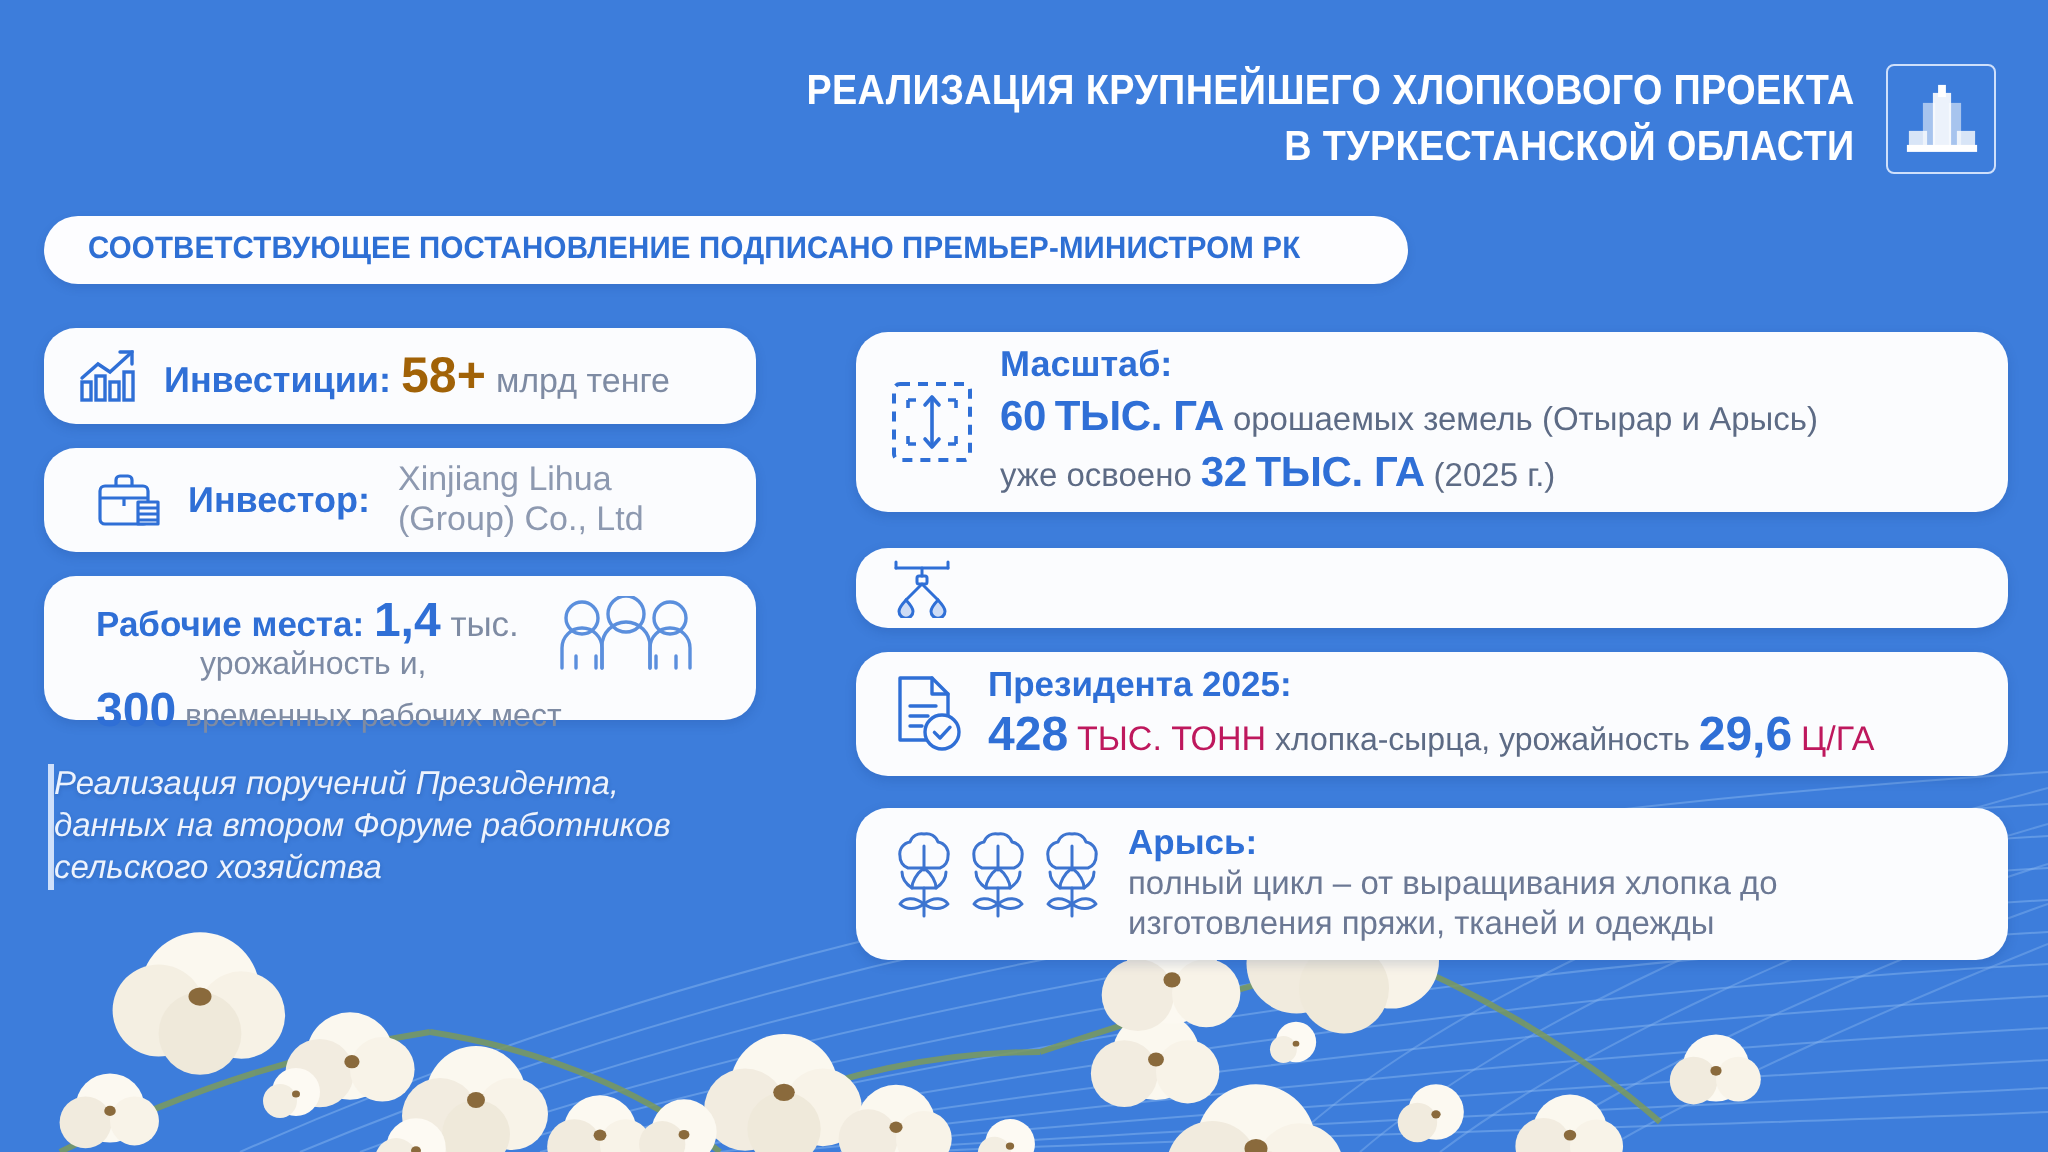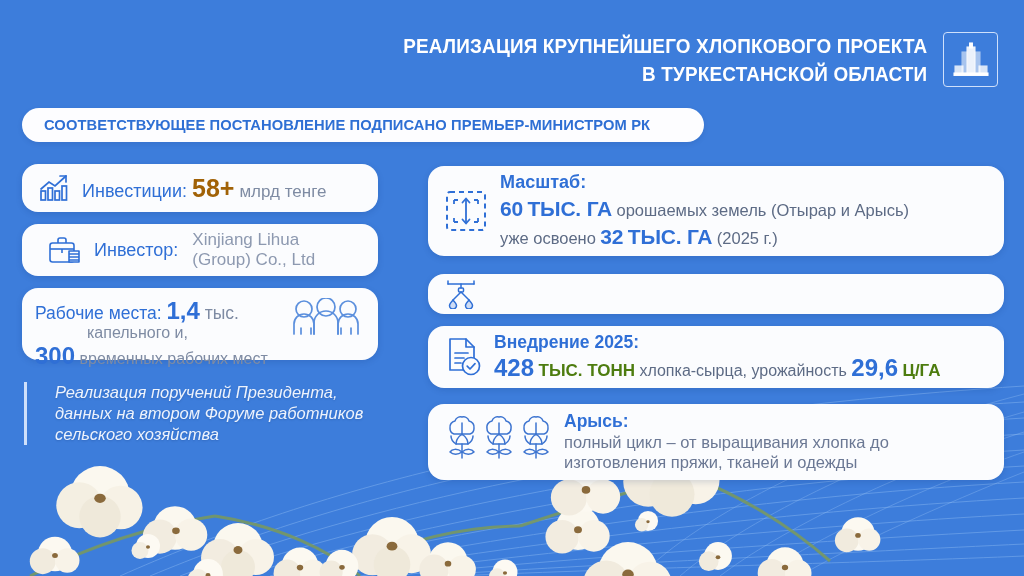--- a/index.html
+++ b/index.html
@@ -77,50 +77,50 @@
     background: #fbfcfe;
     border-radius: 16px;
     box-shadow: 0 2px 6px rgba(15,45,105,0.16);
     display: flex;
     align-items: center;
     padding: 8px 16px;
     gap: 12px;
   }
   .card-icon { flex: none; display: flex; align-items: center; justify-content: center; }
   .card-body { flex: 1 1 auto; }
-  .lbl { color: #2f6fd6; font-weight: 400; }
+  .lbl { color: #2f6fd6; font-weight: 700; }
   .mut { color: #7e8ba3; font-weight: 400; }
 
   
   #card-investments { left: 22px; top: 164px; width: 356px; height: 48px; }
   #card-investments .t { font-size: 18px; line-height: 1.15; white-space: nowrap; }
   #card-investments .lbl { font-size: 18px; }
   #card-investments .num { font-size: 25px; font-weight: 700; color: #a16207; }
   #card-investments .mut { font-size: 17px; }
 
   #card-investor { left: 22px; top: 224px; width: 356px; height: 52px; padding-left: 26px; }
   #card-investor .lbl { font-size: 18px; white-space: nowrap; }
   #card-investor .val { color: #8d99b0; font-size: 17px; line-height: 1.18; white-space: pre-line; }
   #card-investor .card-body { display: flex; align-items: center; gap: 14px; }
 
-  #card-jobs { left: 22px; top: 288px; width: 356px; height: 72px; padding: 6px 13px; }
+  #card-jobs { left: 22px; top: 288px; width: 356px; height: 72px; padding: 6px 26px; }
   #card-jobs .card-body { position: relative; height: 100%; }
   #card-jobs .line1 { font-size: 17.5px; line-height: 1.1; margin-top: 4px; }
   #card-jobs .line2 { font-size: 16px; line-height: 1.12; text-align: left; padding-left: 52px; }
   #card-jobs .line3 { font-size: 16px; line-height: 1.15; }
   #card-jobs .n14 { font-size: 24px; font-weight: 700; color: #2f6fd6; }
   #card-jobs .n300 { font-size: 24px; font-weight: 700; color: #2f6fd6; }
   #card-jobs .people-ico { position: absolute; right: 4px; top: 4px; }
 
   
   .quote {
     position: absolute;
     left: 24px; top: 382px;
     width: 392px;
-    padding-left: 28px;
+    padding-left: 0;
     border-left: 3px solid #cfe0fb;
     color: #edf3fd;
     font-size: 16.5px;
     font-style: italic;
     line-height: 1.27;
     white-space: pre-line;
     text-shadow: 0 1px 2px rgba(20,50,110,0.25);
   }
 
   
@@ -134,21 +134,21 @@
   #card-drip { left: 428px; top: 274px; width: 576px; height: 40px; padding: 4px 16px; }
   #card-drip .t { font-size: 17px; color: #2f6fd6; font-weight: 700; white-space: nowrap; }
   #card-drip .na { font-size: 15.5px; font-weight: 700; text-transform: uppercase; }
   #card-drip .n50 { font-size: 23px; font-weight: 700; }
   #card-drip .u { font-size: 16.5px; font-weight: 700; text-transform: uppercase; }
 
   #card-result { left: 428px; top: 326px; width: 576px; height: 62px; padding: 6px 16px; }
   #card-result .ttl { font-size: 17.5px; font-weight: 700; color: #2f6fd6; }
   #card-result .r2 { margin-top: 1px; white-space: nowrap; }
   #card-result .n { font-size: 24px; font-weight: 700; color: #2f6fd6; }
-  #card-result .u { font-size: 17px; font-weight: 700; color: #4d7c0f; text-transform: uppercase; margin-top: 20px; }
+  #card-result .u { font-size: 17px; font-weight: 400; color: #be185d; text-transform: uppercase; margin-top: 20px; }
   #card-result .txt { font-size: 16px; color: #5d6b85; }
 
   #card-goal { left: 428px; top: 404px; width: 576px; height: 76px; padding: 8px 16px; }
   #card-goal .ttl { font-size: 17.5px; font-weight: 700; color: #2f6fd6; }
   #card-goal .txt { font-size: 16.5px; color: #6b7894; line-height: 1.2; white-space: pre-line; margin-top: 1px; }
   #card-goal .card-icon { align-self: center; }
 </style>
 </head>
 <body>
 
@@ -363,21 +363,21 @@
   </div>
 
   <div class="card" id="card-jobs">
     <div class="card-body">
       <div class="line1">
         <span class="lbl">Рабочие места:</span>
         <span class="n14">1,4</span>
         <span class="mut">тыс.</span>
       </div>
       <div class="line2">
-        <span class="mut">капельного и,</span>
+        <span class="mut">урожайность и,</span>
       </div>
       <div class="line3">
         <span class="n300">300</span>
         <span class="mut">временных рабочих мест</span>
       </div>
       <div class="people-ico">
         <svg width="70" height="40" viewBox="0 0 70 40" fill="none" stroke="#5b8fdd" stroke-width="1.7" stroke-linecap="round">
           <circle cx="13" cy="11" r="8"></circle>
           <path d="M3 36 V26 a10 10 0 0 1 20 0 V36"></path>
           <circle cx="35" cy="9" r="9"></circle>
@@ -441,21 +441,21 @@
     <div class="card-icon">
       <svg width="38" height="42" viewBox="0 0 38 42" fill="none" stroke="#2f6fd6" stroke-width="1.7" stroke-linecap="round" stroke-linejoin="round">
         <path d="M6 3 H22 L30 11 V34 H6 Z"></path>
         <path d="M22 3 V11 H30"></path>
         <path d="M11 17 H24 M11 22 H20 M11 27 H17"></path>
         <circle cx="27" cy="30" r="8.5" fill="#fbfcfe"></circle>
         <path d="M23.2 30.2 L26 33 L31 27.6"></path>
       </svg>
     </div>
     <div class="card-body">
-      <div class="ttl">Внедрение 2025:</div>
+      <div class="ttl">Президента 2025:</div>
       <div class="r2">
         <span class="n">428</span>
         <span class="u">тыс. тонн</span>
         <span class="txt">хлопка-сырца, урожайность</span>
         <span class="n">29,6</span>
         <span class="u">ц/га</span>
       </div>
     </div>
   </div>
 

